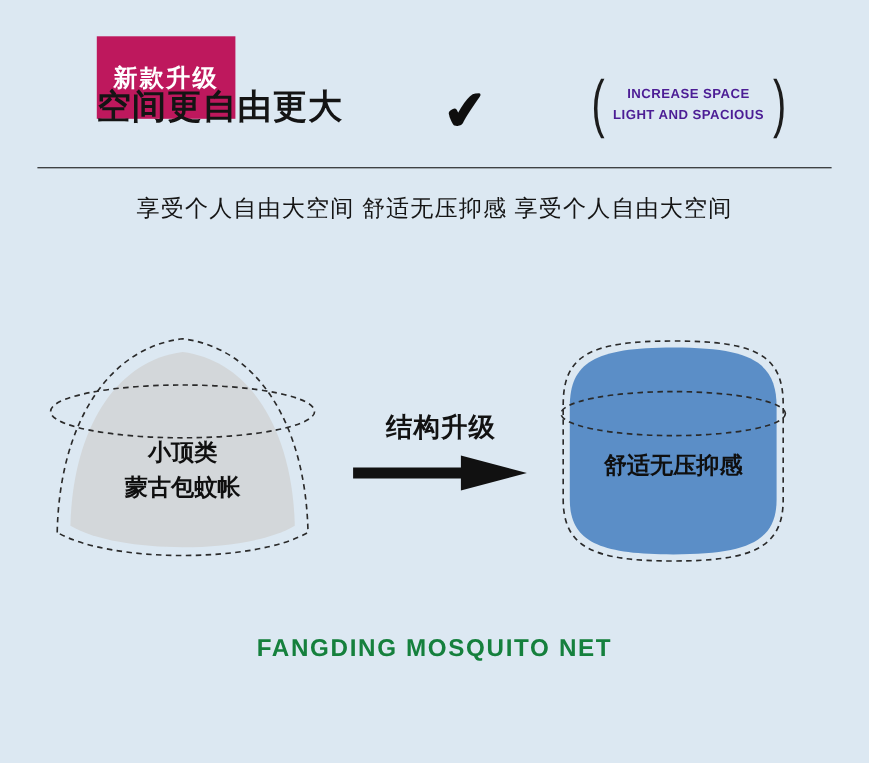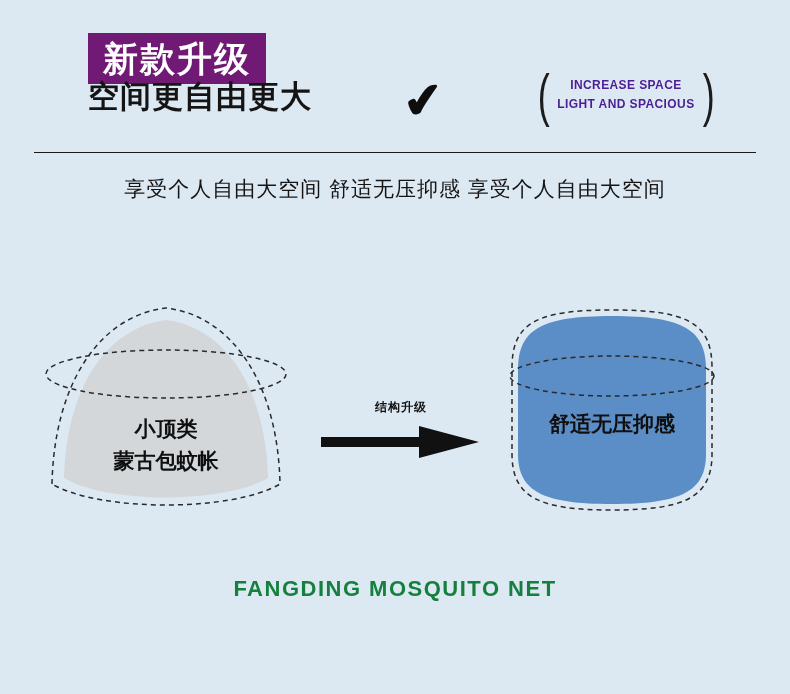--- a/index.html
+++ b/index.html
@@ -7,23 +7,23 @@
   body {
     background:#dce8f2;
     font-family:"Liberation Sans", sans-serif;
     color:#111;
   }
   .page { position:relative; width:790px; height:694px; overflow:hidden; }
 
   
   .badge {
     position:absolute; left:88px; top:33px;
-    background:#701a75; color:#ffffff;
-    font-size:35px; font-weight:bold; line-height:43px;
-    padding:4px 15px; letter-spacing:2px;
+    background:#be185d; color:#ffffff;
+    font-size:22px; font-weight:bold; line-height:43px;
+    padding:16px 15px; letter-spacing:2px;
   }
   .title {
     position:absolute; left:88px; top:76px;
     font-size:31px; font-weight:bold; letter-spacing:1px; color:#141414;
     white-space:nowrap;
   }
   .check {
     position:absolute; left:403px; top:72px;
     font-size:48px; font-weight:bold; color:#0e0e0e;
     transform:rotate(-6deg);
@@ -54,29 +54,29 @@
 
   
   .shape-left  { position:absolute; left:42px;  top:296px; width:248px; height:222px; }
   .shape-right { position:absolute; left:508px; top:306px; width:208px; height:208px; }
   .shape-left svg, .shape-right svg { position:absolute; left:0; top:0; }
 
   .shape-label {
     position:absolute; left:0; width:100%; text-align:center;
     font-size:21px; font-weight:bold; color:#0f0f0f; line-height:1.5;
   }
-  .left-label  { top:117px; }
+  .left-label  { top:100px; }
   .right-label { top:102px; }
 
   .arrow-block {
     position:absolute; left:316px; top:372px; width:170px; text-align:center;
   }
   .arrow-label {
-    font-size:12px; font-weight:bold; color:#121212;
-    letter-spacing:1px; margin-bottom:7px;margin-top:27px;
+    font-size:24px; font-weight:bold; color:#121212;
+    letter-spacing:1px; margin-bottom:7px;
   }
 
   .footer {
     position:absolute; top:576px; left:0; width:100%;
     text-align:center; font-size:22px; font-weight:bold;
     letter-spacing:1.5px; color:#15803d;
   }
 </style>
 </head>
 <body>

